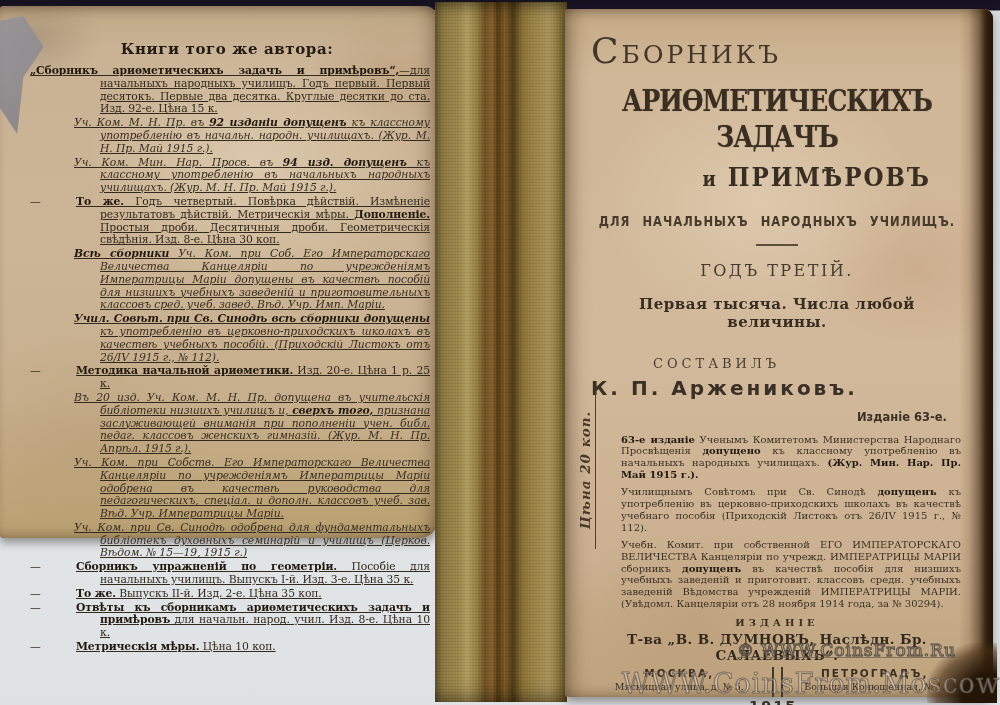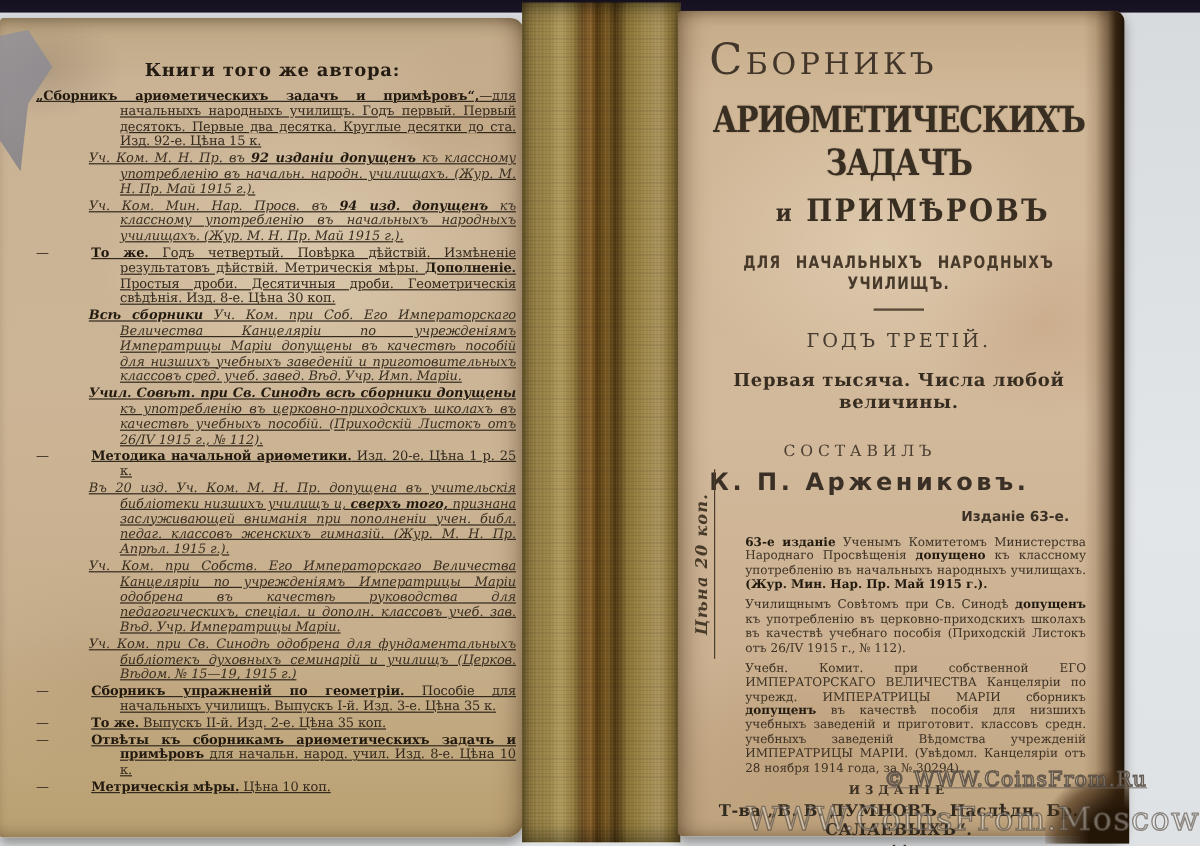--- a/index.html
+++ b/index.html
@@ -1,21 +1,21 @@
 <!DOCTYPE html>
 <html><head>
 <meta charset="utf-8">
 <style>
   html,body{margin:0;padding:0;background:#b9bcc0;}
   .canvas{position:relative;width:1000px;height:705px;overflow:hidden;
     background:linear-gradient(180deg,#16111e 0,#1a1426 10px,#d8dbde 11px,#e3e6e9 60%,#dfe2e5 100%);
     font-family:"DejaVu Serif",serif;}
   
   .page{position:absolute;box-shadow:0 5px 9px rgba(20,15,10,.38);}
-  .left-page{left:0;top:15px;width:437px;height:683px;
+  .left-page{left:0;top:6px;width:437px;height:532px;
     border-radius:3px 12px 16px 2px;
     background:
       radial-gradient(ellipse 260px 190px at 58% 30%, rgba(255,246,224,.30), transparent 65%),
       radial-gradient(ellipse 180px 140px at 20% 80%, rgba(140,100,55,.10), transparent 70%),
       radial-gradient(ellipse 120px 90px at 90% 12%, rgba(150,110,60,.18), transparent 70%),
       radial-gradient(ellipse 90px 60px at 8% 6%, rgba(110,95,80,.28), transparent 75%),
       linear-gradient(180deg,#bfa884 0,#cab395 8%,#ccb596 45%,#c7af8d 75%,#bba274 97%);
     box-shadow:inset -16px 0 20px -12px rgba(70,45,20,.5), inset 0 10px 14px -10px rgba(40,25,10,.55),
       inset 0 -10px 14px -10px rgba(60,40,18,.45), 0 5px 9px rgba(20,15,10,.38);}
   .tear{position:absolute;left:0;top:10px;width:78px;height:118px;background:
@@ -36,21 +36,21 @@
   
   .spine{position:absolute;left:435px;top:2px;width:132px;height:700px;
     background:
       repeating-linear-gradient(0deg, rgba(0,0,0,.07) 0 1px, transparent 1px 3px),
       repeating-linear-gradient(90deg, rgba(255,255,255,.06) 0 1px, transparent 1px 3px),
       linear-gradient(90deg,#6f5d2d 0,#8e7940 8px,#9c8749 24px,#b09b5e 32px,#937d3f 42px,
         #6d4f21 50px,#875f28 57px,#53380f 63px,#7a5a22 70px,#4e3812 78px,#8a7234 88px,
         #9a8445 100px,#a8925a 114px,#8c7539 124px,#77622c 132px);
     box-shadow:inset 0 10px 16px -8px rgba(0,0,0,.6), inset 0 -12px 18px -9px rgba(0,0,0,.5);}
   
-  .right-page{left:565px;top:9px;width:372px;height:688px;
+  .right-page{left:565px;top:9px;width:428px;height:688px;
     border-radius:4px 9px 12px 4px;
     background:
       radial-gradient(ellipse 240px 200px at 45% 28%, rgba(255,244,224,.28), transparent 65%),
       radial-gradient(ellipse 150px 110px at 82% 38%, rgba(170,110,70,.14), transparent 70%),
       radial-gradient(ellipse 180px 130px at 30% 88%, rgba(150,100,55,.12), transparent 70%),
       linear-gradient(180deg,#c5ab87 0,#d0b797 10%,#d2b99b 50%,#cbb191 80%,#bfa47f 98%);
     box-shadow:inset 16px 0 20px -12px rgba(70,45,20,.55), inset 0 9px 13px -9px rgba(40,25,10,.5),
       inset 0 -9px 13px -9px rgba(60,40,18,.45), 0 5px 9px rgba(20,15,10,.38);}
   .edge-wear{position:absolute;right:0;top:0;bottom:0;width:34px;pointer-events:none;
     border-radius:0 9px 12px 0;

